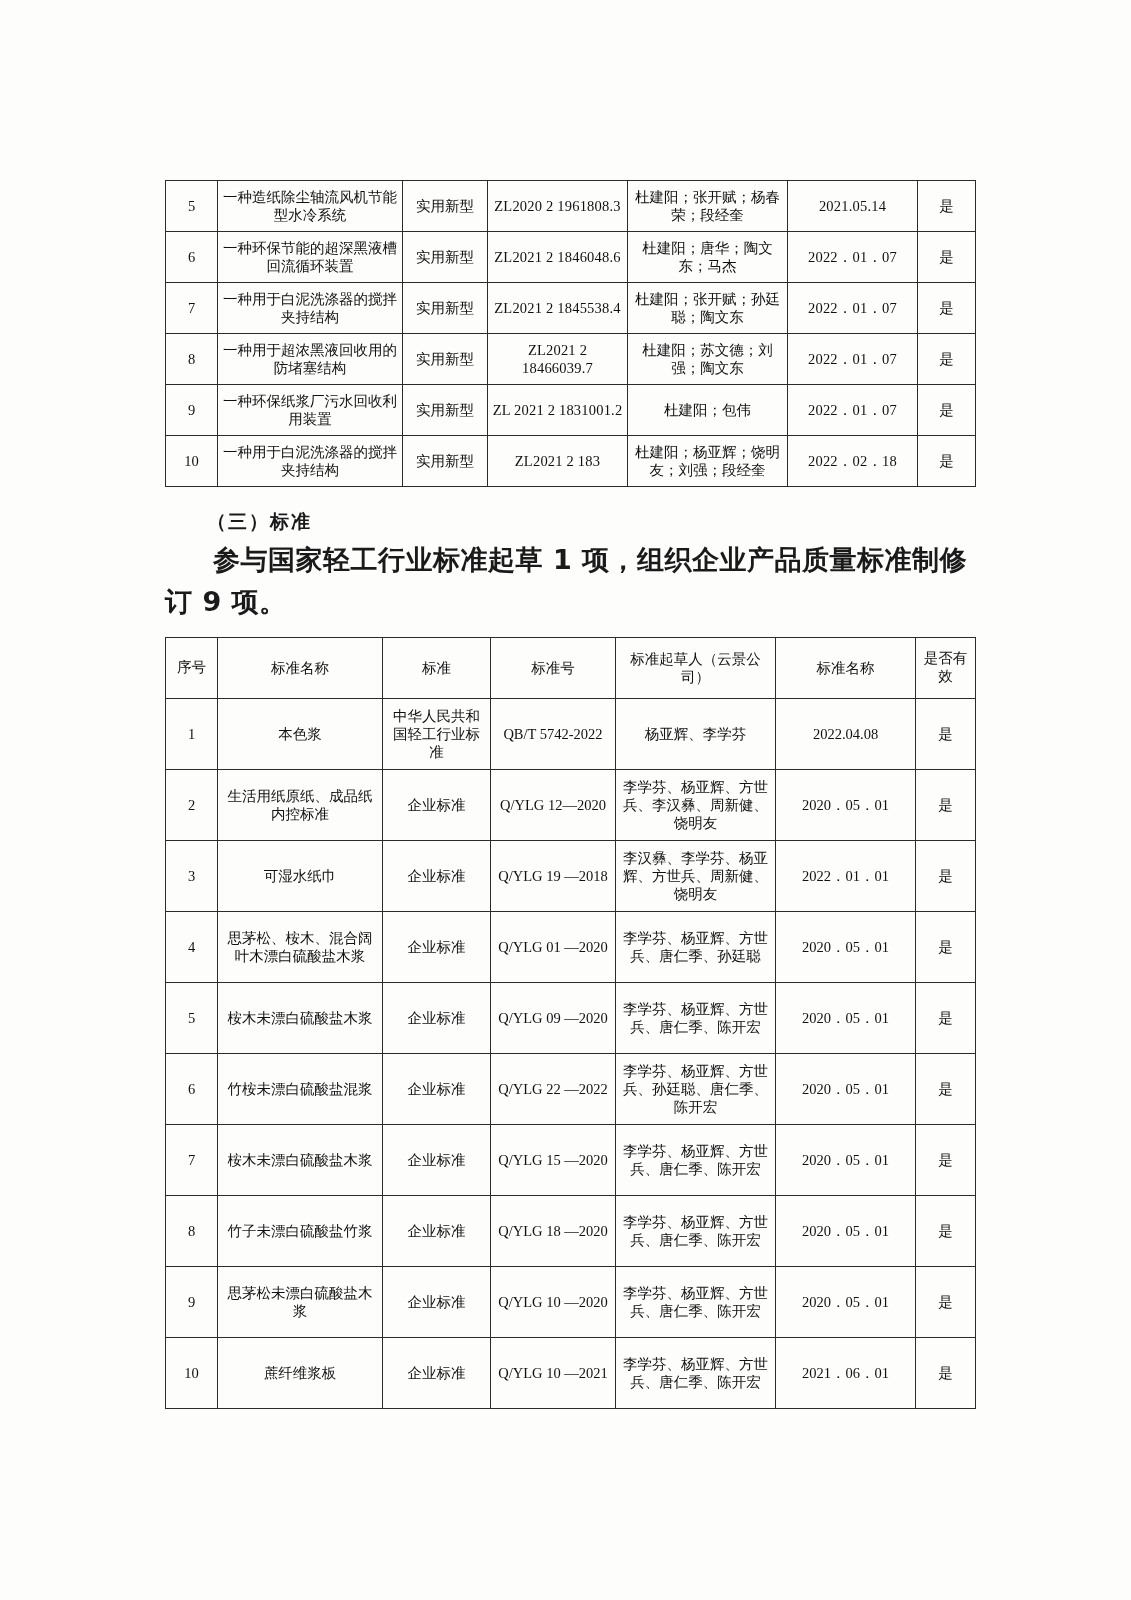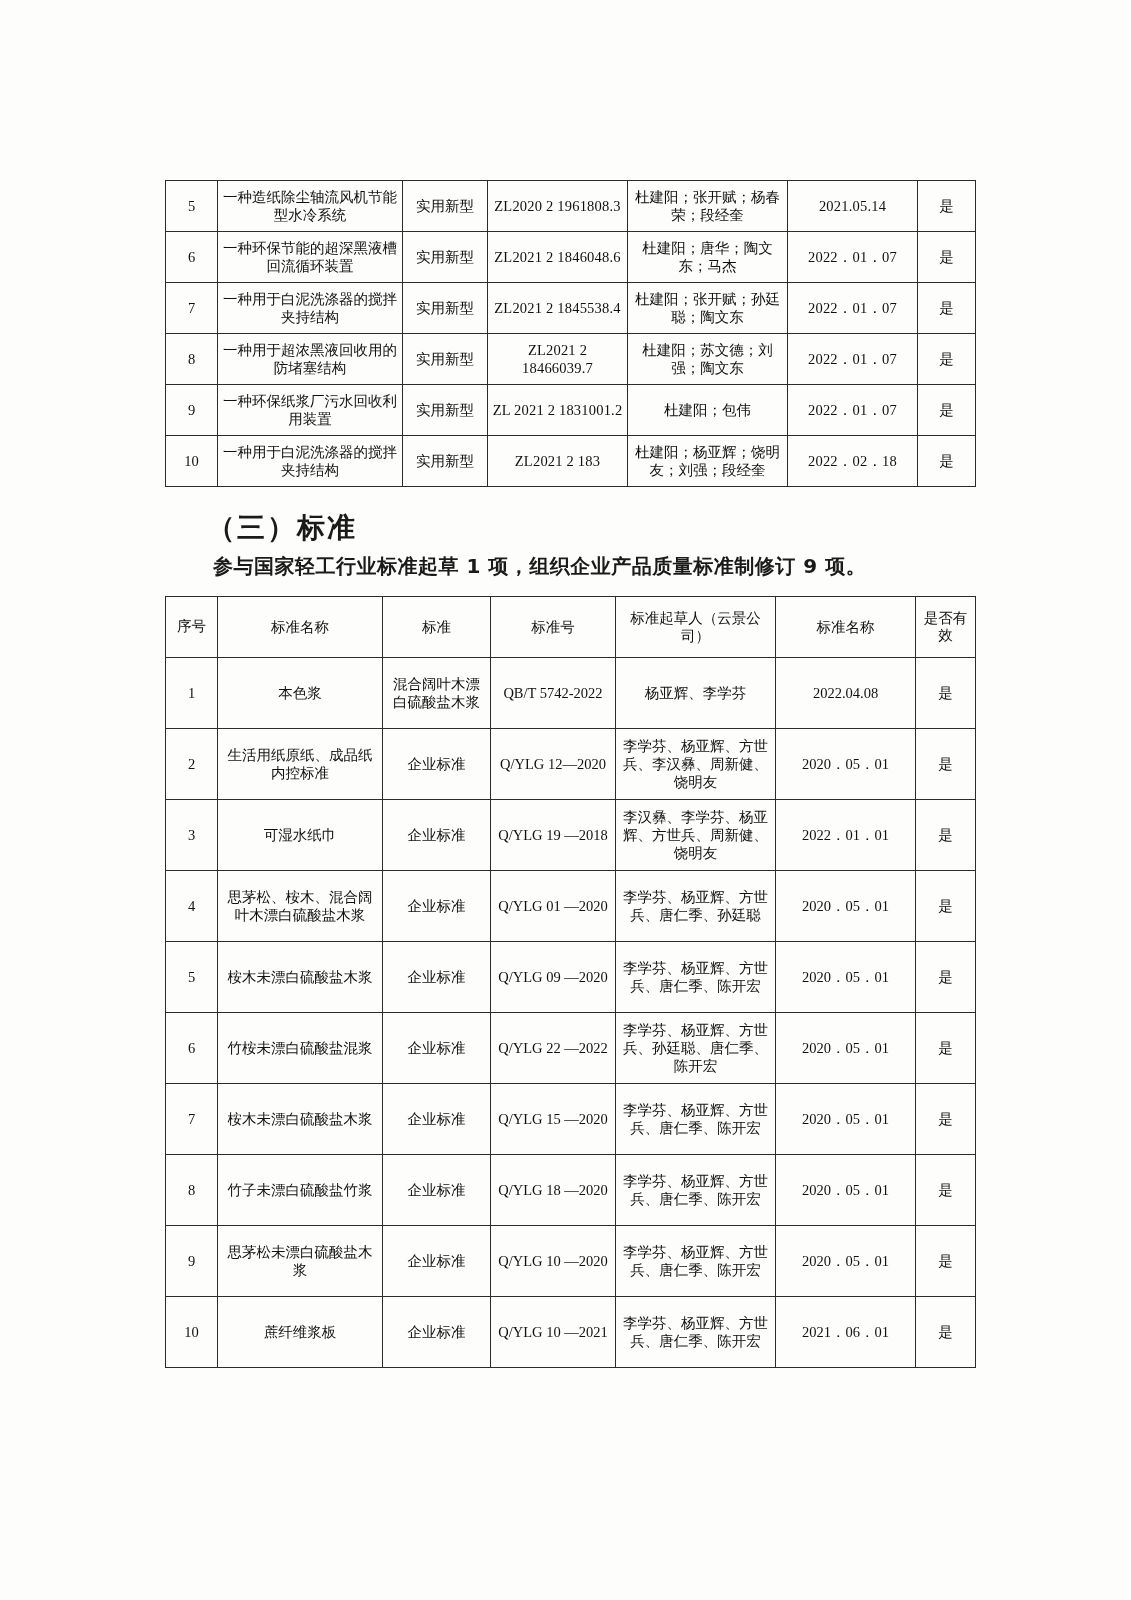--- a/index.html
+++ b/index.html
@@ -56,28 +56,28 @@
   .patent-table .c-date { width: 130px; }
   .patent-table .c-valid{ width: 58px; }
   .patent-table .num {
     font-family: Liberation Serif, serif;
     letter-spacing: 0.2px;
   }
 
   
   .sec-title {
     margin: 22px 0 4px 0;
-    font-size: 28px;
+    font-size: 19px;
     font-weight: bold;
     font-family: "DejaVu Sans", sans-serif;
     letter-spacing: 2px;
     padding-left: 42px;
   }
   .para {
-    font-size: 20px;
+    font-size: 27px;
     line-height: 1.55;
     text-indent: 48px;
     letter-spacing: 0.5px;
     margin: 2px 0 14px 0;
     font-family: "DejaVu Sans", sans-serif;
     font-weight: 600;
   }
 
   
   .std-table td, .std-table th {
@@ -192,21 +192,21 @@
           <th>标准号</th>
           <th>标准起草人（云景公司）</th>
           <th>标准名称</th>
           <th class="hdr-2">是否有效</th>
         </tr>
       </thead>
       <tbody>
         <tr>
           <td>1</td>
           <td>本色浆</td>
-          <td>混合阔叶木漂白硫酸盐木浆</td>
+          <td>中华人民共和国轻工行业标准</td>
           <td class="num">QB/T 5742-2022</td>
           <td>杨亚辉、李学芬</td>
           <td class="num">2022.04.08</td>
           <td>是</td>
         </tr>
         <tr>
           <td>2</td>
           <td>生活用纸原纸、成品纸内控标准</td>
           <td>企业标准</td>
           <td class="num">Q/YLG 12—2020</td>

